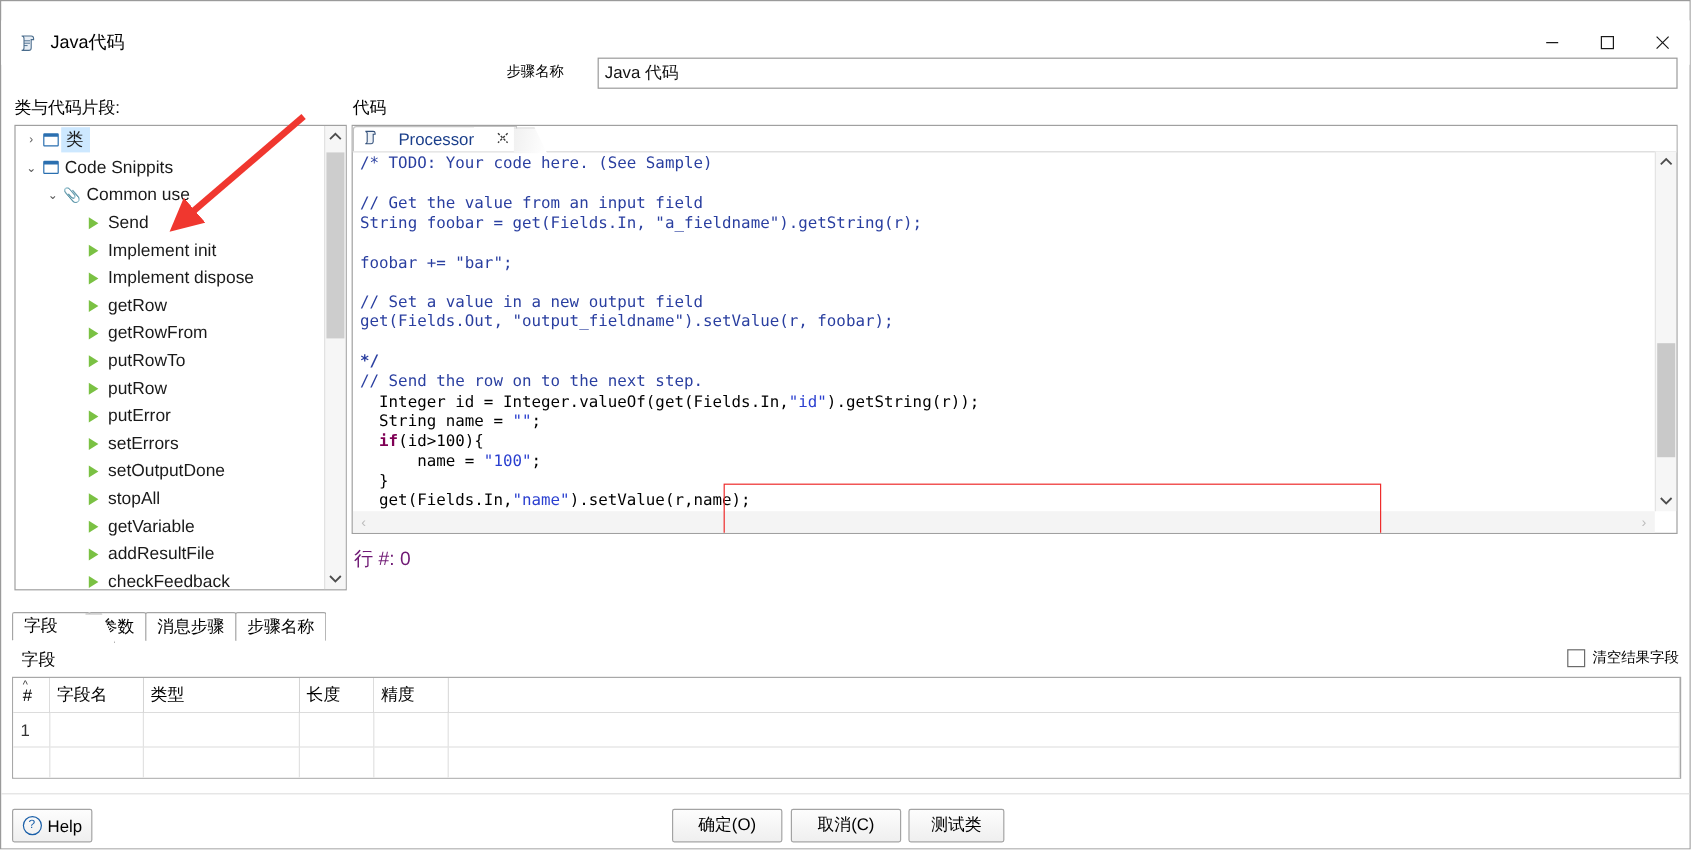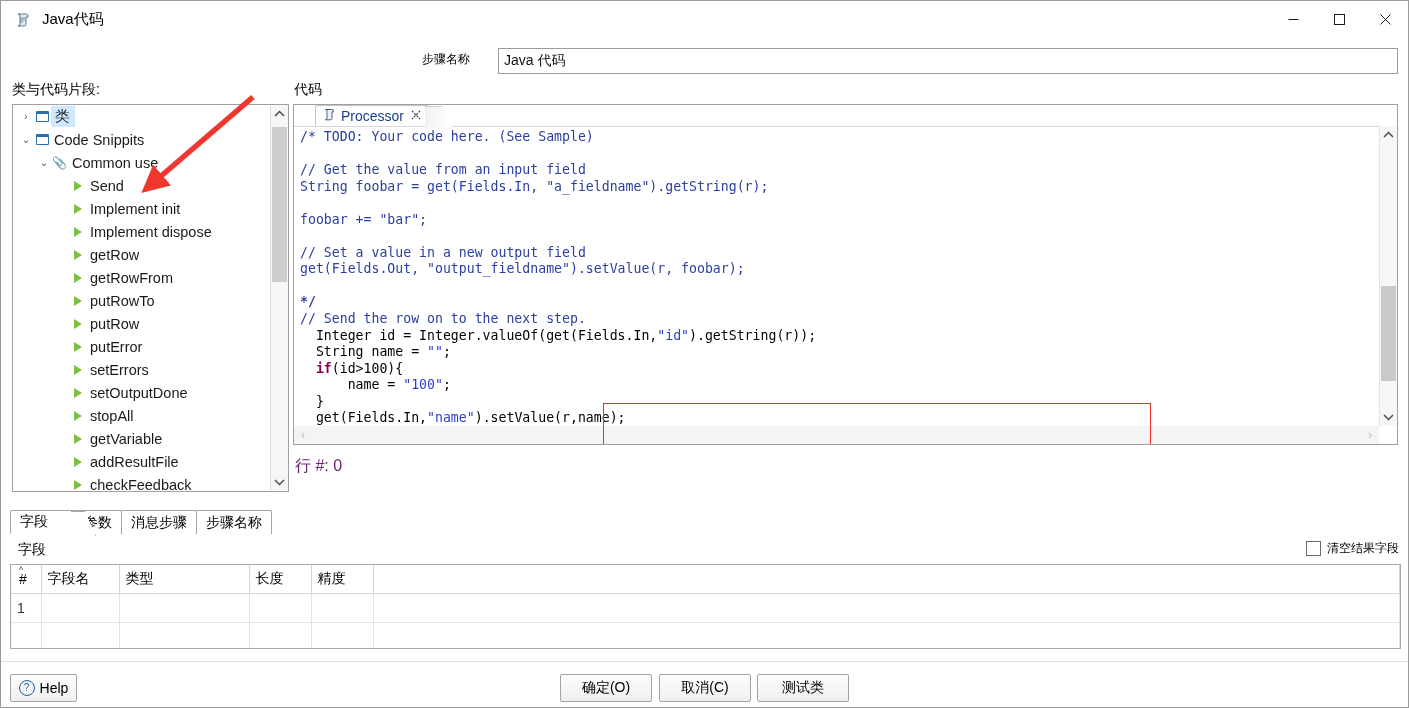--- a/index.html
+++ b/index.html
@@ -12,21 +12,21 @@
   #app {
     position: relative;
     width: 1409px; height: 708px;
     background: #ffffff;
     border: 1px solid #9a9a9a;
     box-sizing: border-box;
   }
 
   
   .titlebar {
-    position: absolute; left: 0; top: 0; width: 100%; height: 37px;
+    position: absolute; left: 0; top: 16px; width: 100%; height: 37px;
     background: #ffffff;
     display: flex; align-items: center;
   }
   .title-icon {
     margin-left: 13px; width: 18px; height: 18px;
     display: inline-flex; align-items: center; justify-content: center;
   }
   .title-text {
     margin-left: 10px; font-size: 15px; color: #000;
     font-family: "Liberation Sans", sans-serif;
@@ -98,27 +98,27 @@
   .code-panel {
     position: absolute; left: 292px; top: 103px; width: 1105px; height: 341px;
     border: 1px solid #a0a0a0; background: #fff; box-sizing: border-box;
   }
   .code-tabbar {
     position: relative; height: 21px; background: #fff;
     border-bottom: 1px solid #d7d7d7;
   }
   .code-tab {
     position: absolute; left: 0; top: 0; height: 21px;
-    display: flex; align-items: center; gap: 5px;
+    display: flex; align-items: center; gap: 17px;
     padding: 0 6px 0 7px;
     background: #ffffff;
     border: 1px solid #c3c3c3; border-bottom: none;
     border-top-left-radius: 3px;
     box-sizing: border-box;
-    font-size: 14px; color: #1b3f8b; margin-left: 21px;
+    font-size: 14px; color: #1b3f8b;
   }
   .code-tab::after {
     content: ""; position: absolute; right: -26px; top: 0;
     width: 28px; height: 21px;
     background: linear-gradient(100deg, #f0f0f0 0%, #fbfbfb 70%, #ffffff 100%);
     border-top: 1px solid #cfcfcf;
     clip-path: polygon(0 0, 62% 0, 100% 100%, 0 100%);
   }
   .tab-close { color: #4a4a4a; font-size: 11px; margin-left: 2px; }
 
@@ -237,21 +237,21 @@
     box-sizing: border-box; cursor: default;
   }
   .help-btn { position: absolute; left: 9px; top: 673px; width: 67px; height: 28px; }
   .help-q {
     width: 14px; height: 14px; border: 1.4px solid #1a5fa8; border-radius: 50%;
     font-size: 10px; color: #1a5fa8; display: inline-flex; align-items: center;
     justify-content: center; line-height: 1;
   }
   .ok-btn     { position: absolute; left: 559px; top: 673px; width: 92px; height: 28px; }
   .cancel-btn { position: absolute; left: 658px; top: 673px; width: 92px; height: 28px; }
-  .test-btn   { position: absolute; left: 756px; top: 673px; width: 92px; height: 28px; }
+  .test-btn   { position: absolute; left: 756px; top: 673px; width: 80px; height: 28px; }
 
   
   .annot-arrow { position: absolute; left: 120px; top: 85px; pointer-events: none; }
 </style>
 </head>
 <body>
 
 <div id="app">
 
   <div class="titlebar">

